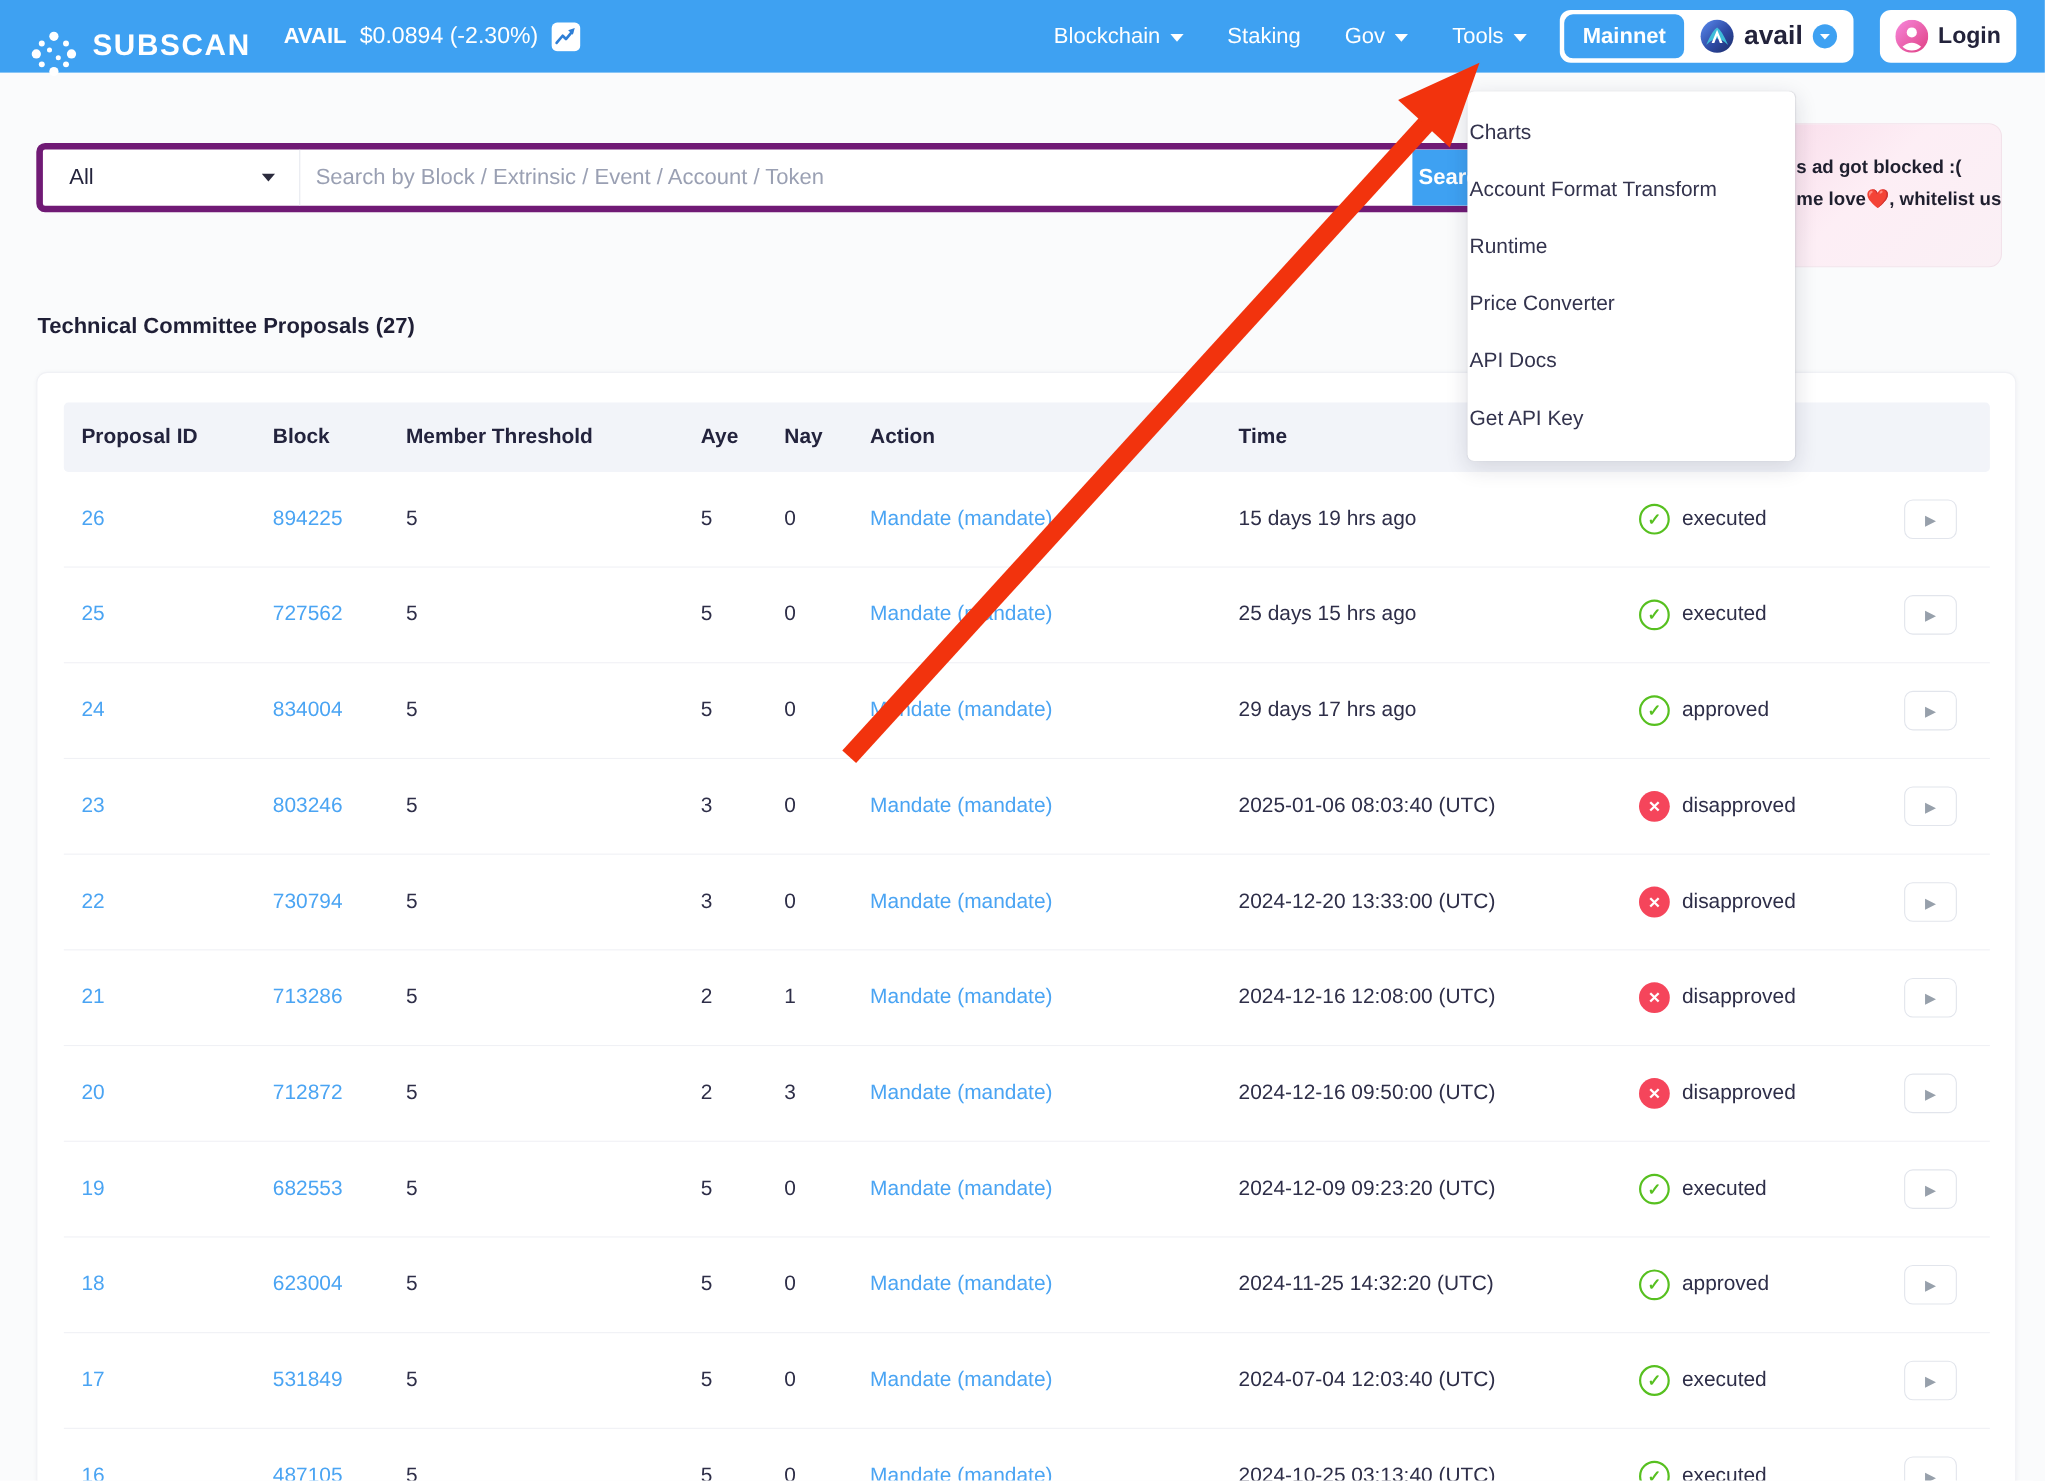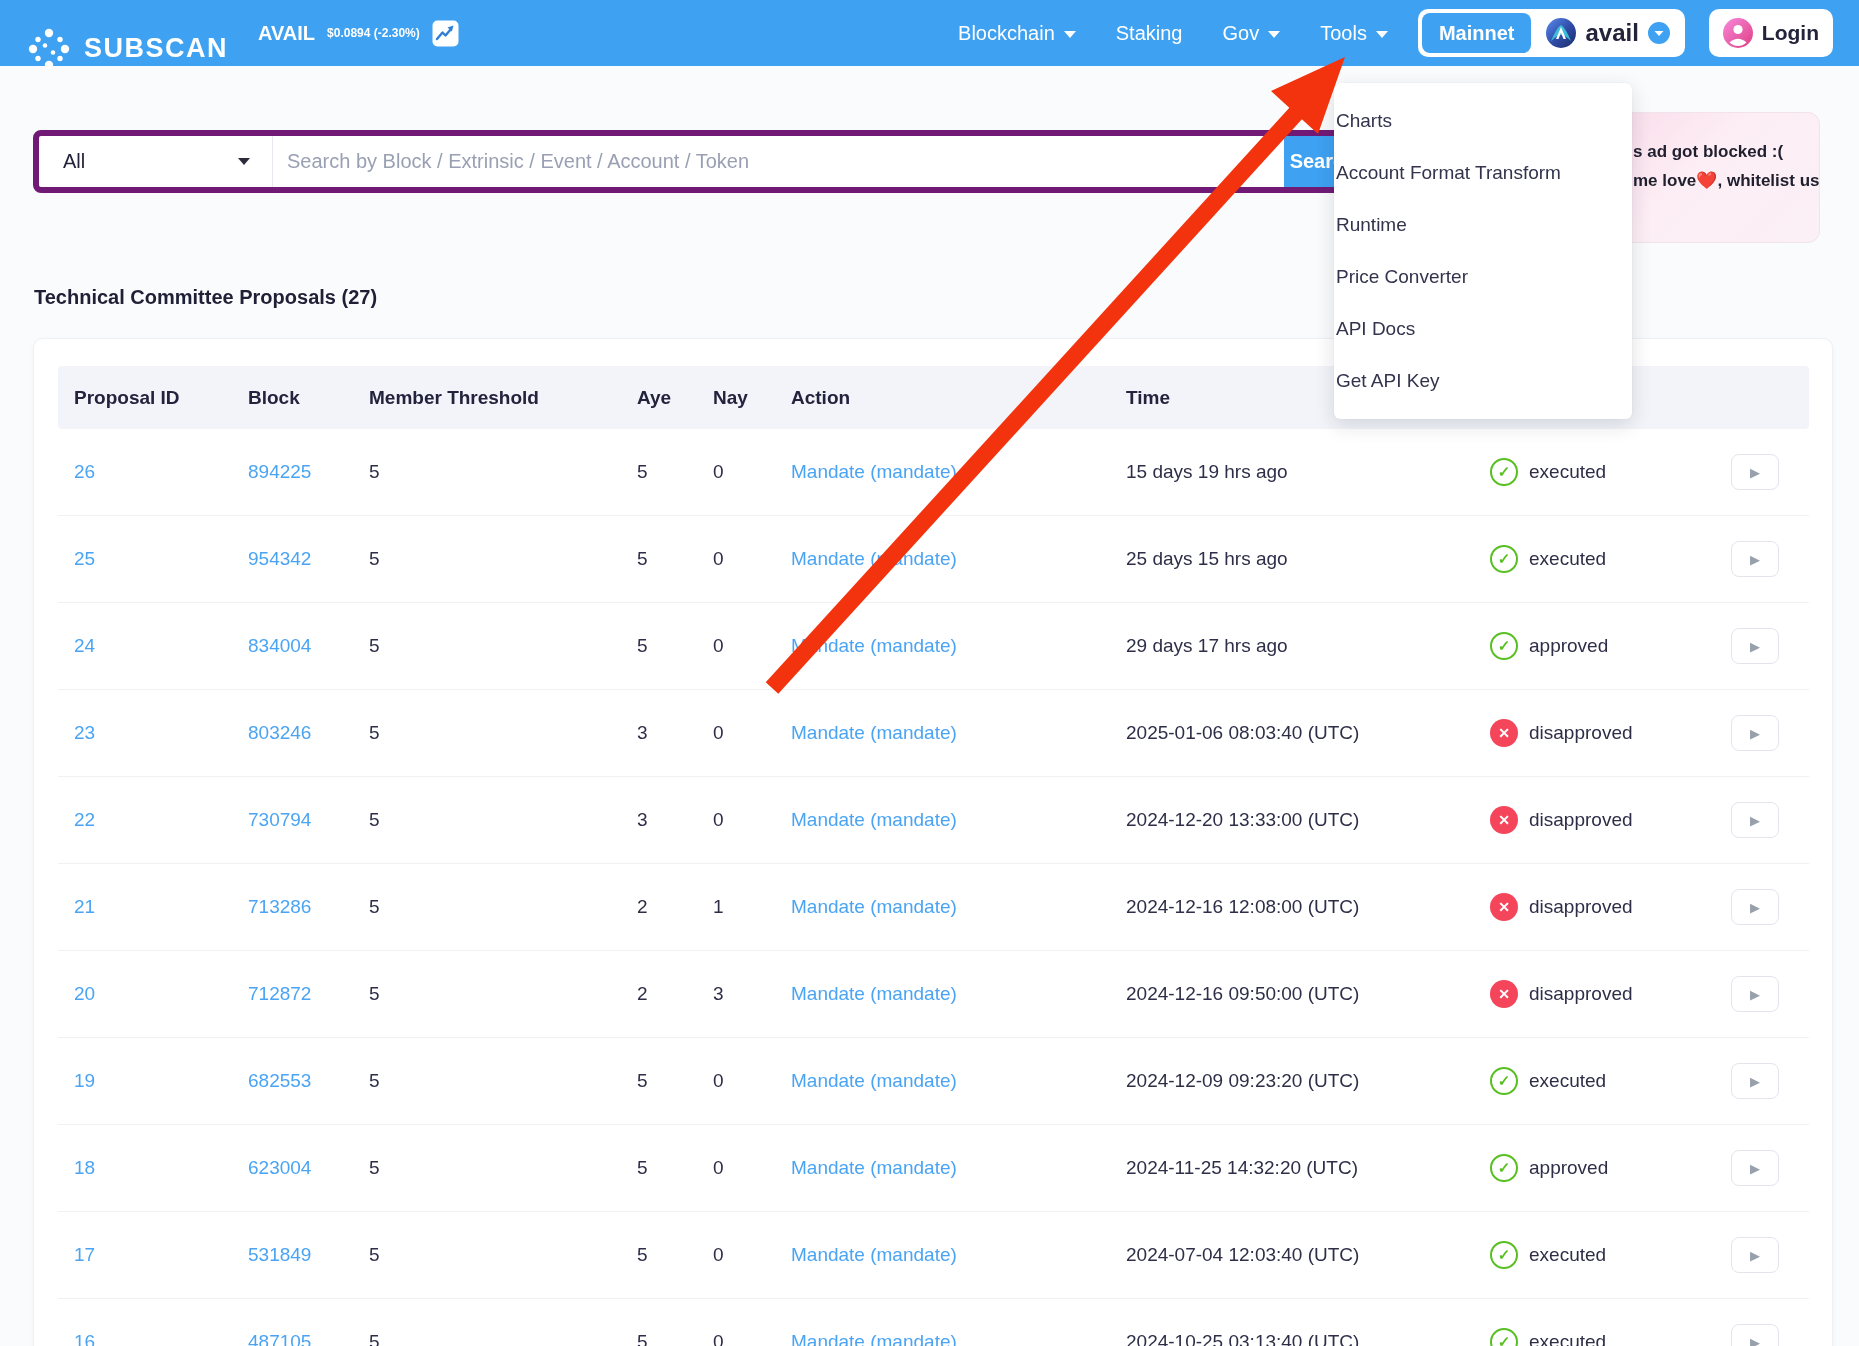--- a/index.html
+++ b/index.html
@@ -10,25 +10,25 @@
     background:#fafbfc;
     color:#2e2e48;
   }
 
   
   .topbar {
     position:absolute; top:0; left:0; width:1859px; height:66px;
     background:#3ea1f2; display:flex; align-items:center; padding:0 26px;
     z-index:15; color:#fff;
   }
-  .brand { display:flex; align-items:center; gap:12px; cursor:pointer;margin-top:31px; }
+  .brand { display:flex; gap:12px; cursor:pointer;margin-top:31px; }
   .brand-name { font-size:27px; font-weight:bold; letter-spacing:1.5px; color:#fff; }
   .price-group { display:flex; align-items:center; margin-left:30px; gap:12px; }
   .token { font-size:20px; font-weight:bold; }
-  .price { font-size:12px; font-weight:700; }
+  .price { font-size:21px; font-weight:400; }
   .nav { display:flex; align-items:center; margin-left:auto; gap:40px; font-size:20px; }
   .nav-item { display:flex; align-items:center; cursor:pointer; white-space:nowrap; }
   .caret { width:0; height:0; border-left:6px solid transparent; border-right:6px solid transparent;
            border-top:7px solid #fff; display:inline-block; margin-left:9px; margin-top:2px; }
   .network-pill {
     display:flex; align-items:center; background:#fff; border-radius:10px;
     height:48px; margin-left:30px; padding:4px; gap:14px;
   }
   .network-btn {
     background:#3ea1f2; color:#fff; font-size:20px; font-weight:bold;
@@ -263,21 +263,21 @@
         <span class="status-icon success"></span>
         <span>executed</span>
       </span>
       <span>
         <button class="detail-btn">▶</button>
       </span>
     </div>
 
     <div class="grid trow">
       <a class="cell-link">25</a>
-      <a class="cell-link">954342</a>
+      <a class="cell-link">727562</a>
       <span>5</span>
       <span>5</span>
       <span>0</span>
       <a class="cell-link">Mandate (mandate)</a>
       <span>25 days 15 hrs ago</span>
       <span class="status-cell">
         <span class="status-icon success"></span>
         <span>executed</span>
       </span>
       <span>

